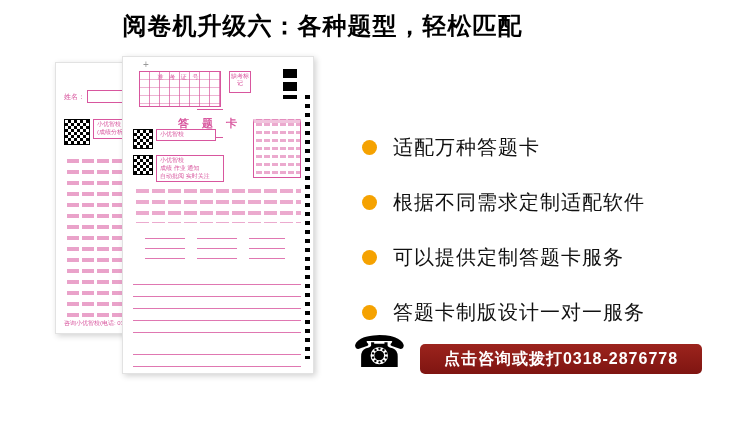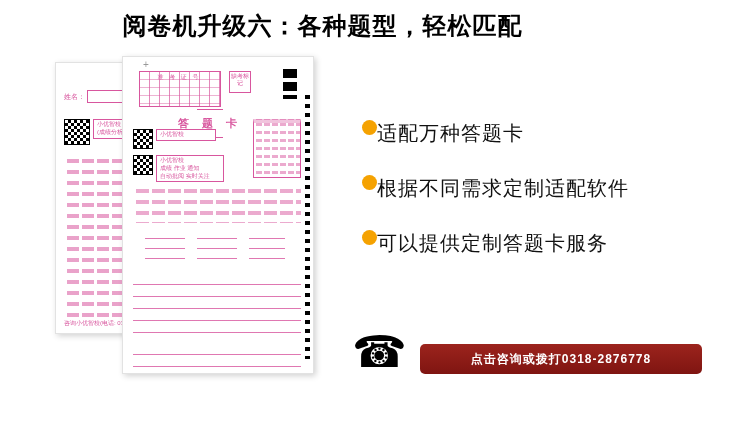--- a/index.html
+++ b/index.html
@@ -110,33 +110,33 @@
   }
   .lines-1 { top:216px; height:62px; }
   .lines-2 { top:286px; height:24px; }
   .timing {
     position:absolute; right:3px; top:38px; width:5px; height:264px;
     background:repeating-linear-gradient(to bottom,#000 0 4px, transparent 4px 9px);
   }
 
   
   .features { position:absolute; left:362px; top:120px; width:376px; }
-  .feature { display:flex; align-items:flex-start; gap:0; height:55px; }
+  .feature { display:flex; align-items:center; gap:16px; height:55px; }
   .dot { width:15px; height:15px; border-radius:50%; background:#f5a201; flex:none; }
   .feature-text { font-size:20px; color:#111; letter-spacing:1px; white-space:nowrap; }
 
   
   .phone-icon {
     position:absolute; left:352px; top:330px;
     font-size:44px; line-height:1; color:#000;
   }
   .banner {
     position:absolute; left:420px; top:344px; width:282px; height:30px;
     background:linear-gradient(#9c241d,#7f1511);
-    border-radius:5px; color:#fff; font-weight:bold; font-size:12px;
+    border-radius:5px; color:#fff; font-weight:bold; font-size:16px;
     display:flex; align-items:center; justify-content:center;
     letter-spacing:1px; cursor:pointer;
   }
 </style>
 </head>
 <body>
 
 <div class="page-title">阅卷机升级六：各种题型，轻松匹配</div>
 
 <div>
@@ -205,18 +205,22 @@
     <span class="feature-text">适配万种答题卡</span>
   </div>
   <div class="feature">
     <span class="dot"></span>
     <span class="feature-text">根据不同需求定制适配软件</span>
   </div>
   <div class="feature">
     <span class="dot"></span>
     <span class="feature-text">可以提供定制答题卡服务</span>
   </div>
+  <div class="feature">
+    <span class="dot"></span>
+    <span class="feature-text">答题卡制版设计一对一服务</span>
+  </div>
 </div>
 
 <div class="phone-icon">☎</div>
 <div class="banner">
   <span>点击咨询或拨打0318-2876778</span>
 </div>
 
 </body></html>

